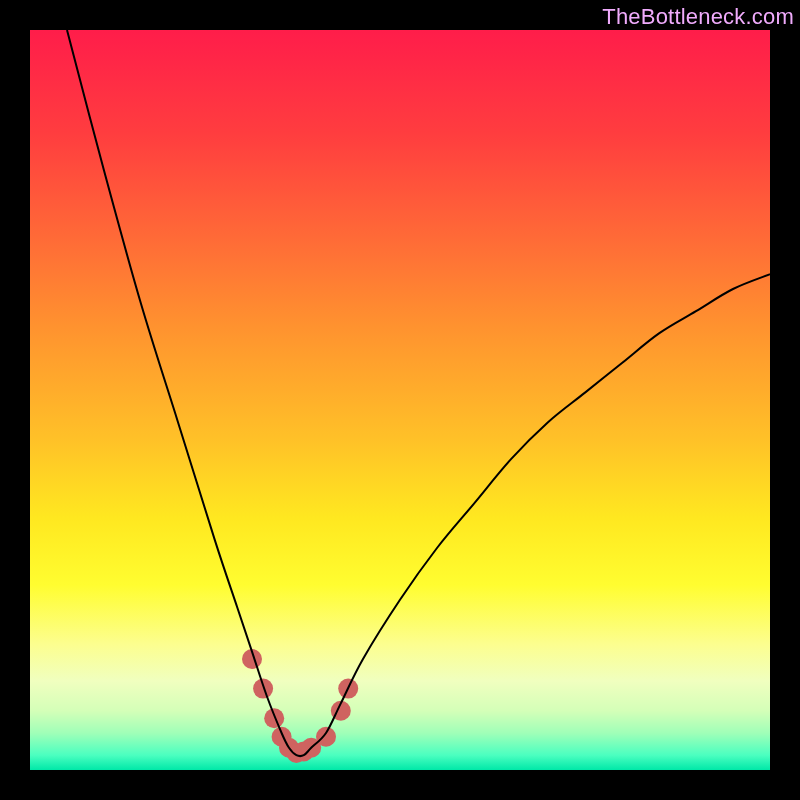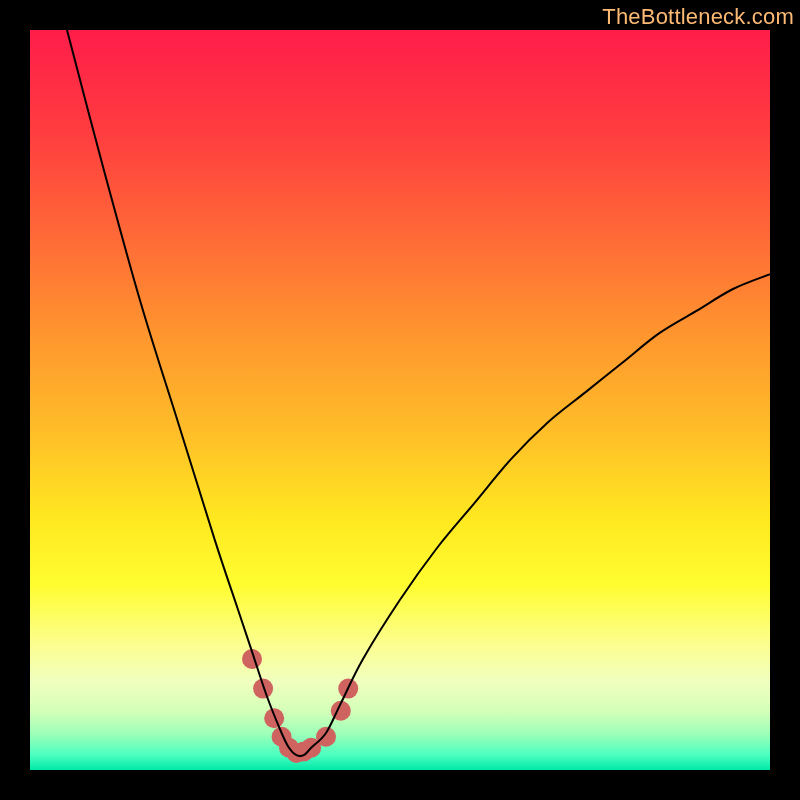--- a/index.html
+++ b/index.html
@@ -44,21 +44,21 @@
     position: absolute;
     left: 0;
     top: 0;
     width: 100%;
     height: 100%;
   }
   .watermark {
     position: absolute;
     top: 4px;
     right: 6px;
-    color: #fdba74;
+    color: #f0abfc;
     font-size: 22px;
     font-weight: 500;
     letter-spacing: 0.2px;
     user-select: none;
   }
 </style>
 </head>
 <body>
 
 <div class="frame">

